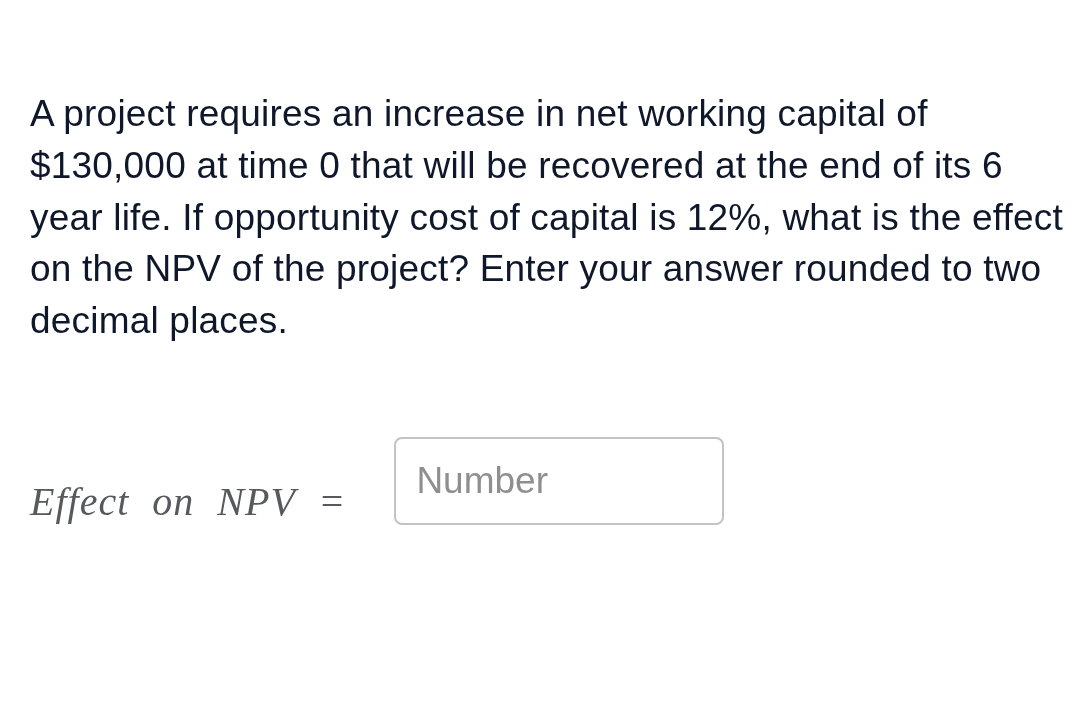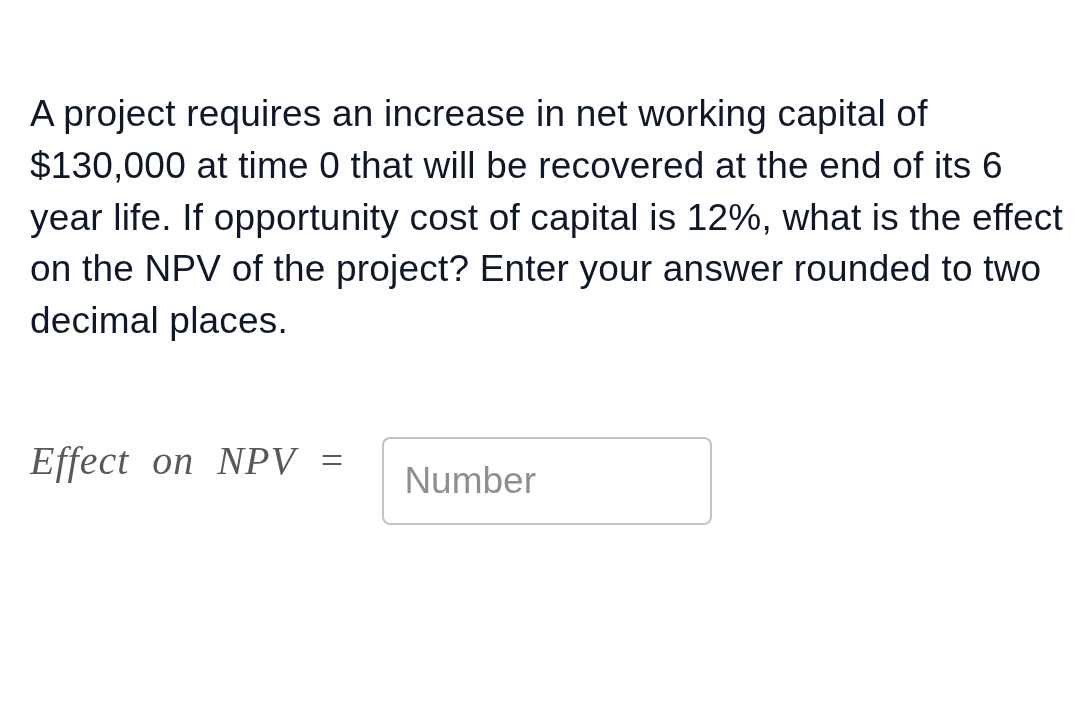--- a/index.html
+++ b/index.html
@@ -17,22 +17,22 @@
     .question-text {
       font-size: 37px;
       line-height: 1.4;
       color: #0f172a;
       font-weight: 400;
       letter-spacing: 0.2px;
     }
     .answer-row {
       margin-top: 90px;
       display: flex;
-      align-items: flex-start;
-      gap: 38px;
+      align-items: flex-end;
+      gap: 50px;
     }
     .formula-label {
       font-family: 'Times New Roman', Times, serif;
       font-style: italic;
       font-size: 40px;
       color: #57595c;
       letter-spacing: 1px;
       word-spacing: 12px;
     }
     .formula-label .equals {

